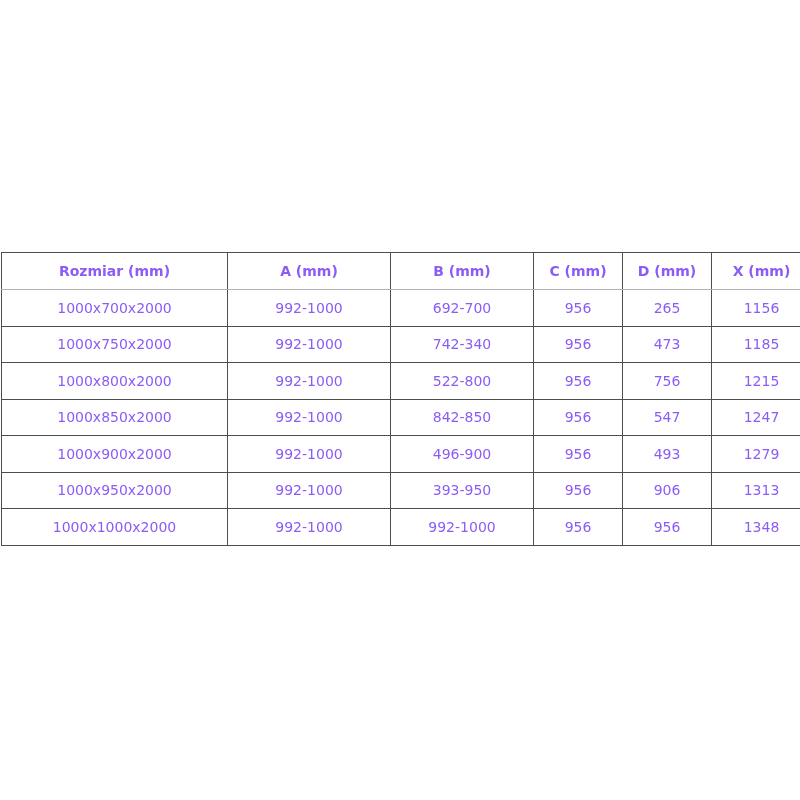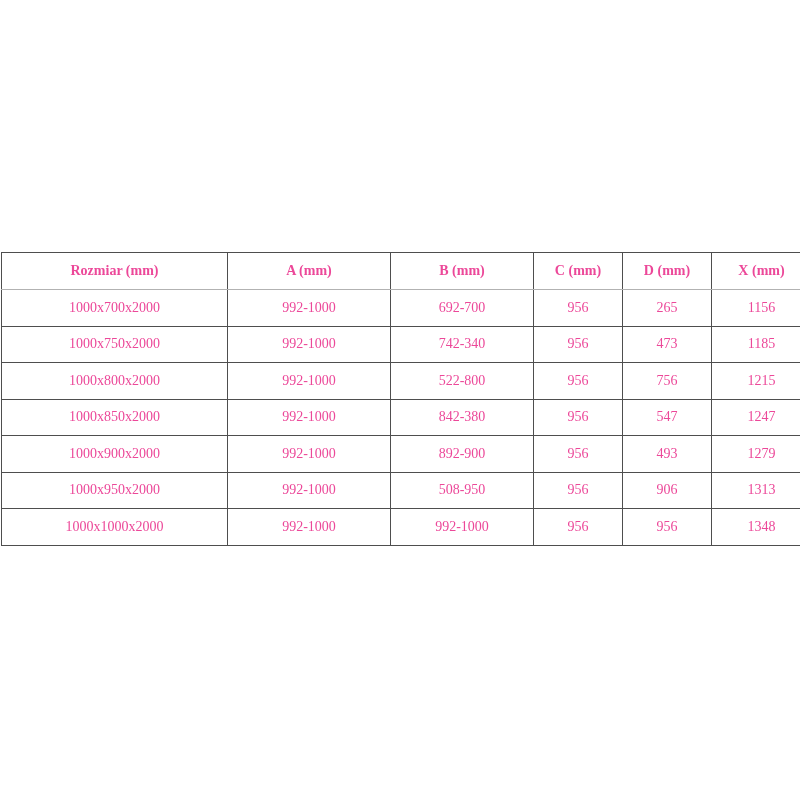--- a/index.html
+++ b/index.html
@@ -28,26 +28,25 @@
     border-collapse: collapse;
     table-layout: fixed;
     width: 810px;
     background: #ffffff;
   }
   table.spec-table th,
   table.spec-table td {
     border: 1.5px solid #4e4e4e;
     text-align: center;
     vertical-align: middle;
-    color: #ec4899;
+    color: #8b5cf6;
     font-size: 14px;
     padding: 0;
     overflow: hidden;
     white-space: nowrap;
-    font-family: Liberation Serif, serif;
   }
   table.spec-table thead tr { height: 37px; }
   table.spec-table tbody tr { height: 36.5px; }
   table.spec-table th {
     font-weight: bold;
     border-bottom: 1.5px solid #b2b2b2; 
   }
   table.spec-table tbody tr:first-child td {
     border-top: 1.5px solid #b2b2b2;
   }
@@ -97,37 +96,37 @@
           <td>1000x800x2000</td>
           <td>992-1000</td>
           <td>522-800</td>
           <td>956</td>
           <td>756</td>
           <td>1215</td>
         </tr>
         <tr>
           <td>1000x850x2000</td>
           <td>992-1000</td>
-          <td>842-380</td>
+          <td>842-850</td>
           <td>956</td>
           <td>547</td>
           <td>1247</td>
         </tr>
         <tr>
           <td>1000x900x2000</td>
           <td>992-1000</td>
-          <td>892-900</td>
+          <td>496-900</td>
           <td>956</td>
           <td>493</td>
           <td>1279</td>
         </tr>
         <tr>
           <td>1000x950x2000</td>
           <td>992-1000</td>
-          <td>508-950</td>
+          <td>393-950</td>
           <td>956</td>
           <td>906</td>
           <td>1313</td>
         </tr>
         <tr>
           <td>1000x1000x2000</td>
           <td>992-1000</td>
           <td>992-1000</td>
           <td>956</td>
           <td>956</td>

